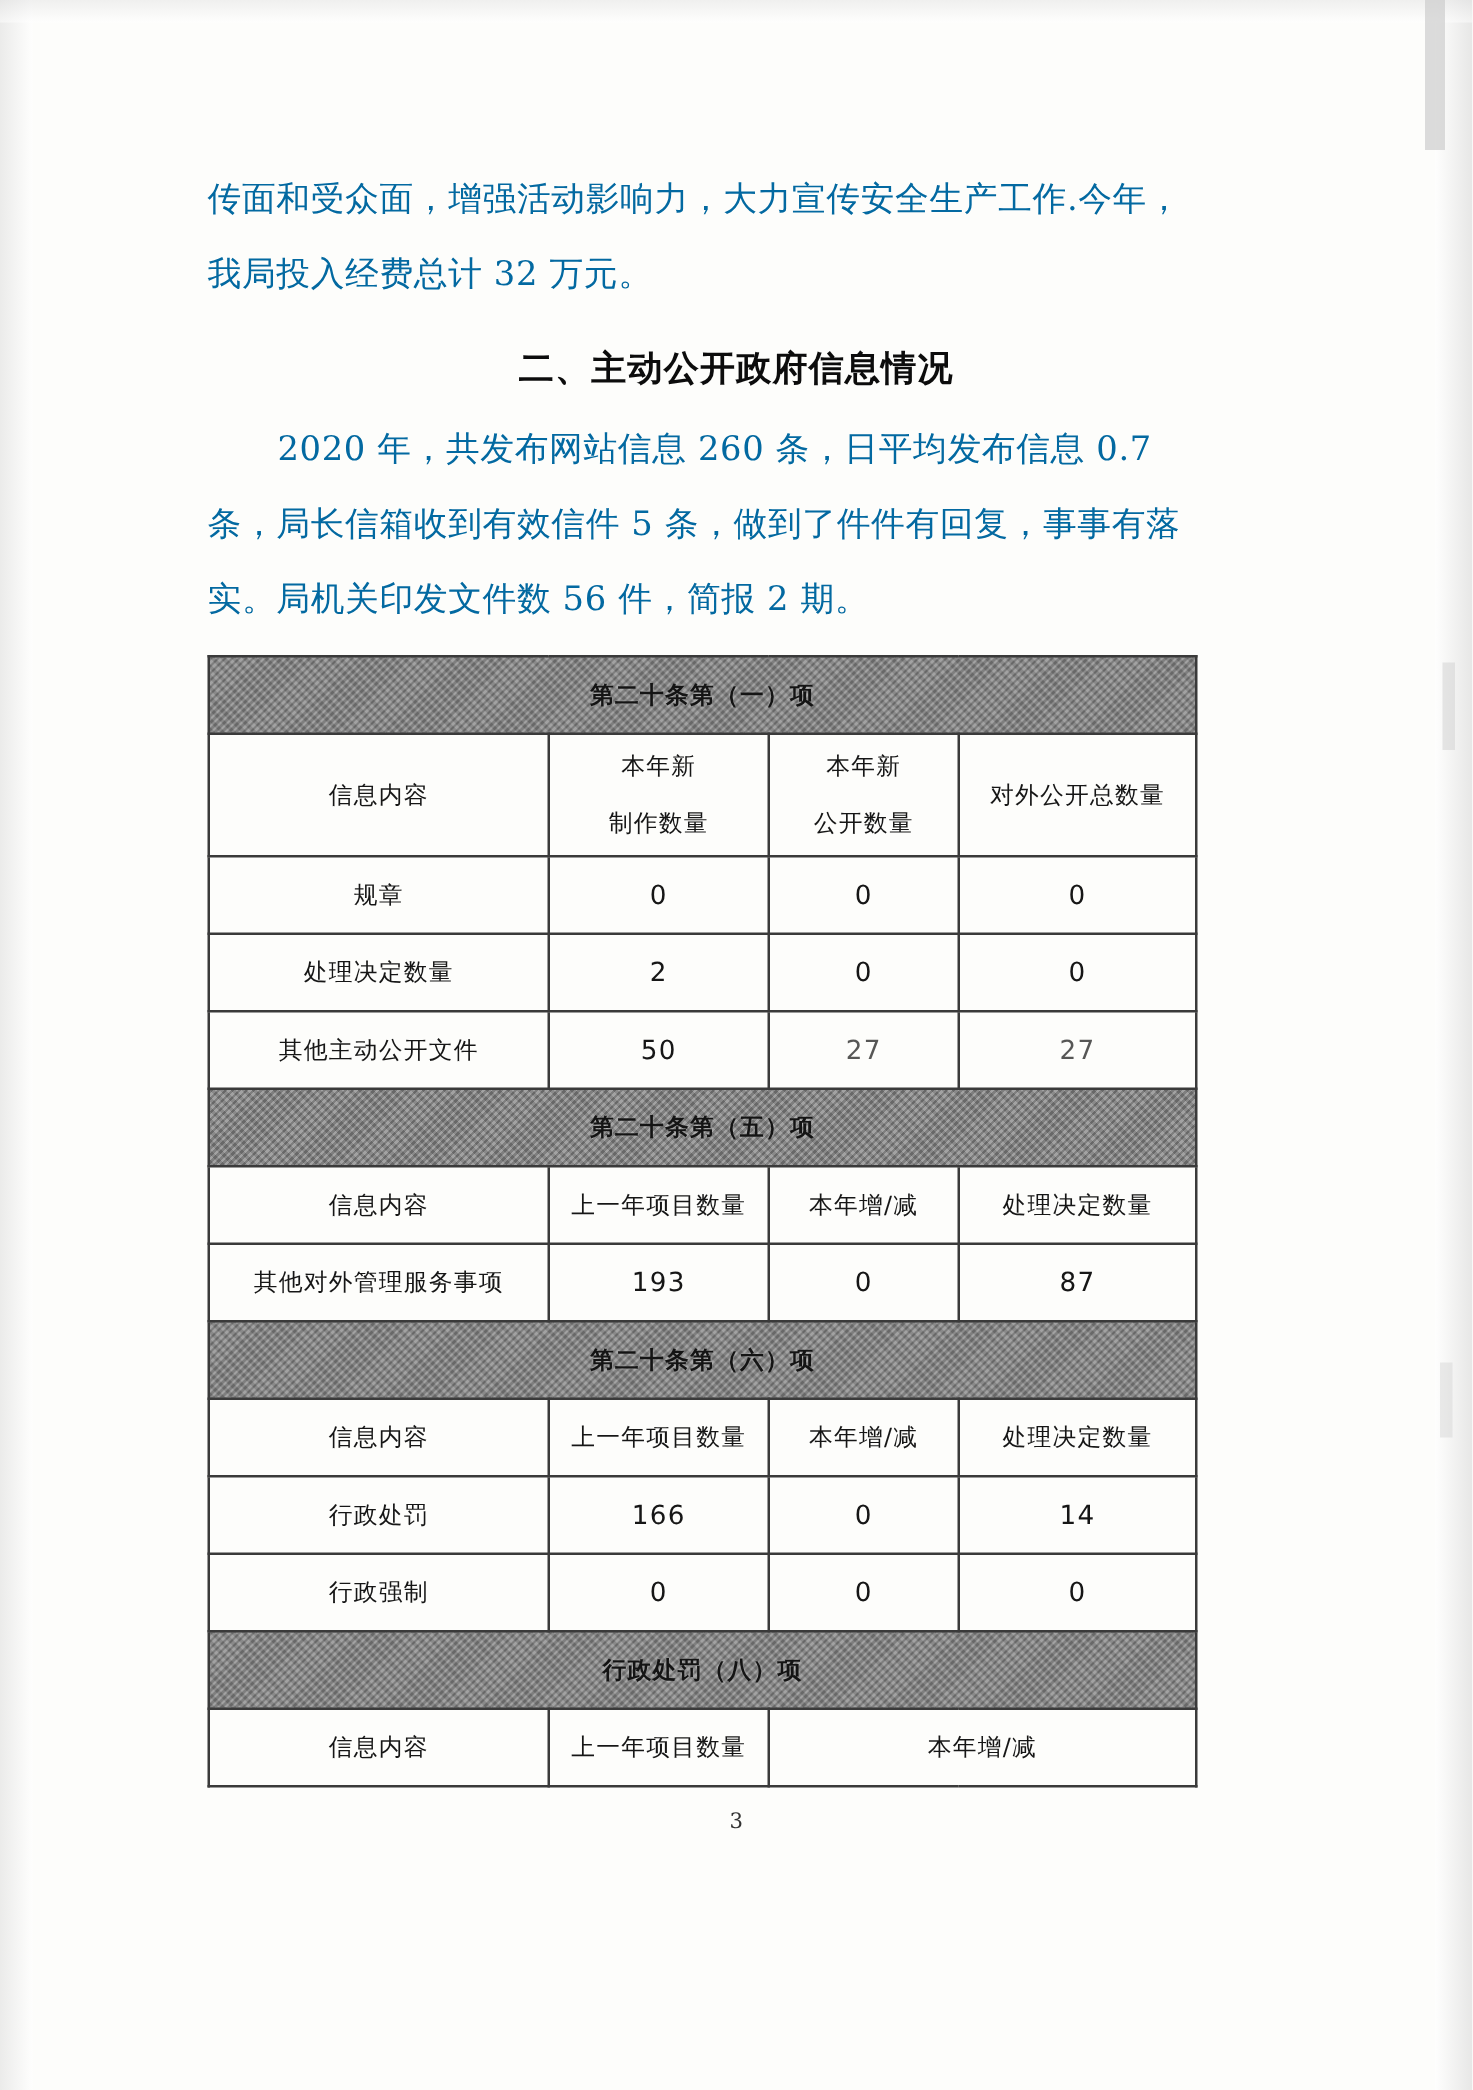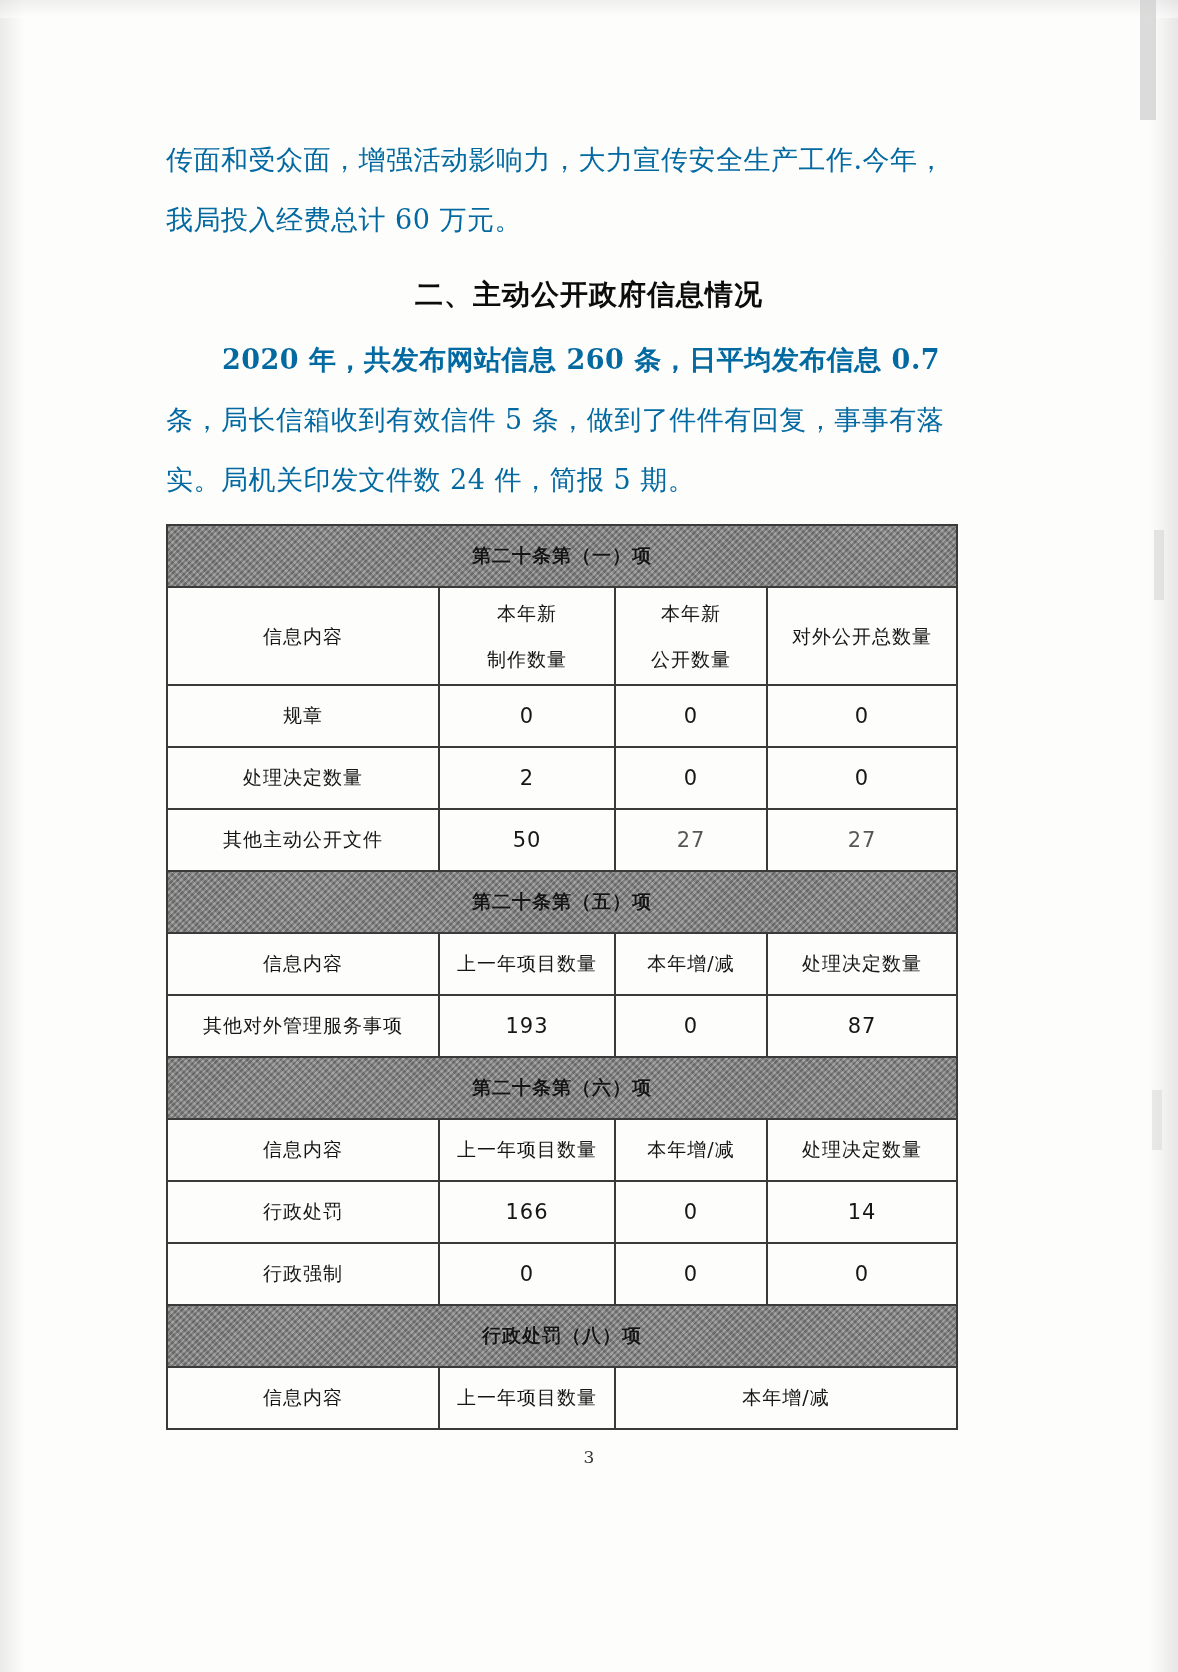--- a/index.html
+++ b/index.html
@@ -70,21 +70,20 @@
   p.body-line {
     margin: 0;
     font-size: 27px;
     line-height: 60px;
     letter-spacing: 0.5px;
     color: #0369a1;
     white-space: pre;
   }
   p.indent {
     text-indent: 56px;
-    font-weight: bold;
   }
   h2.section-title {
     margin: 16px 0 6px 0;
     font-size: 28px;
     line-height: 58px;
     font-weight: bold;
     text-indent: 56px;
     font-family: "DejaVu Sans", "Liberation Sans", sans-serif;
     color: #0c0c0c;
     letter-spacing: 1px;
@@ -153,27 +152,27 @@
   <div class="scan-edge-left"></div>
   <div class="scan-edge-right"></div>
   <div class="scan-edge-top"></div>
   <div class="scan-mark-a"></div>
   <div class="scan-mark-b"></div>
   <div class="scan-mark-c"></div>
 
   <div class="content">
 
     <p class="body-line">传面和受众面，增强活动影响力，大力宣传安全生产工作.今年，</p>
-    <p class="body-line">我局投入经费总计 60 万元。</p>
+    <p class="body-line">我局投入经费总计 32 万元。</p>
 
     <h2 class="section-title">二、主动公开政府信息情况</h2>
 
     <p class="body-line indent">2020 年，共发布网站信息 260 条，日平均发布信息 0.7</p>
     <p class="body-line">条，局长信箱收到有效信件 5 条，做到了件件有回复，事事有落</p>
-    <p class="body-line">实。局机关印发文件数 24 件，简报 5 期。</p>
+    <p class="body-line">实。局机关印发文件数 56 件，简报 2 期。</p>
 
     <table class="info-table">
       <colgroup>
         <col style="width:272px">
         <col style="width:176px">
         <col style="width:152px">
         <col style="width:190px">
       </colgroup>
       <tbody>
 

